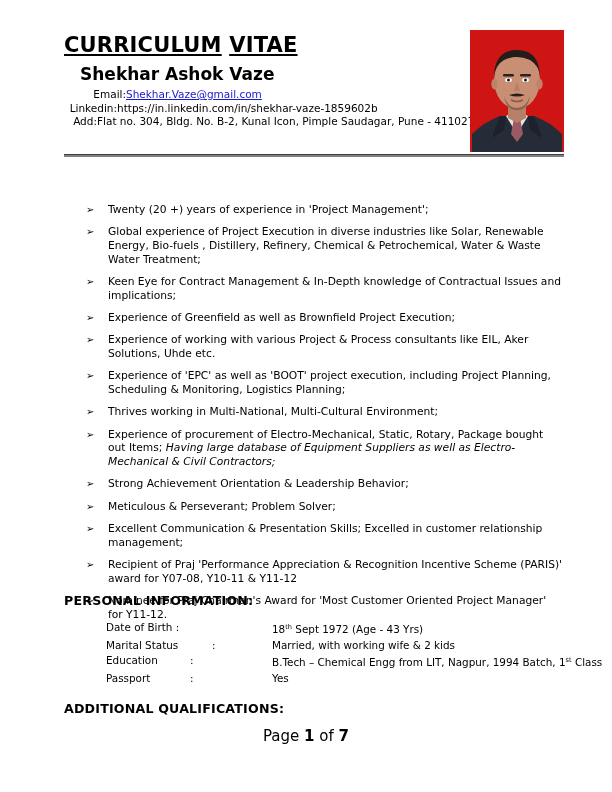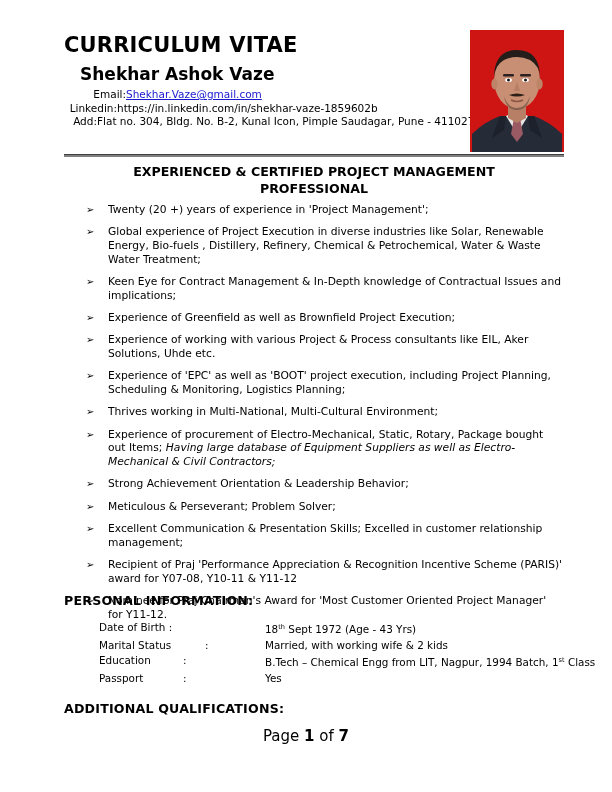--- a/index.html
+++ b/index.html
@@ -34,20 +34,21 @@
 
   .cv-title {
     font-size: 21px;
     font-weight: bold;
     letter-spacing: 0.2px;
     line-height: 26px;
     margin: 0 0 6px 0;
     white-space: nowrap;
   }
   .cv-title span.u {
+    text-decoration: underline;
     text-underline-offset: 2px;
   }
 
   .cand-name {
     font-size: 17px;
     font-weight: bold;
     line-height: 21px;
     margin: 0 0 3px 16px;
     white-space: nowrap;
   }
@@ -141,21 +142,21 @@
     font-weight: bold;
     line-height: 16px;
     letter-spacing: 0.2px;
   }
   #personal-info-heading { top: 593px; }
   #additional-qual-heading { top: 701px; }
 
   
   .pinfo {
     position: absolute;
-    left: 99px;
+    left: 106px;
     top: 620px;
     font-size: 10.4px;
     line-height: 15.2px;
     border-collapse: collapse;
   }
   .pinfo td {
     padding: 0;
     vertical-align: top;
     white-space: nowrap;
   }
@@ -240,24 +241,20 @@
       <ellipse cx="24.5" cy="54" rx="3.2" ry="5.4" fill="#bd8468"></ellipse>
       <ellipse cx="69.5" cy="54" rx="3.2" ry="5.4" fill="#bd8468"></ellipse>
 
       <path d="M36 86 L30 86 L22 108 L34 100 Z" fill="#1c212c"></path>
       <path d="M58 86 L64 86 L72 108 L60 100 Z" fill="#1c212c"></path>
     </svg>
   </div>
 
   <div class="hrule"></div>
 
-  <div class="sub-heading">
-    <div>EXPERIENCED &amp; CERTIFIED PROJECT MANAGEMENT</div>
-    <div>PROFESSIONAL</div>
-  </div>
 
   <div class="bullets" id="bullets-container">
       <div class="bullet-row"><span class="marker">➢</span><span><span>Twenty (20 +) years of experience in 'Project Management';</span></span></div>
       <div class="bullet-row"><span class="marker">➢</span><span><span>Global experience of Project Execution in diverse industries like Solar, Renewable Energy, Bio-fuels , Distillery, Refinery, Chemical  &amp; Petrochemical, Water &amp; Waste Water Treatment;</span></span></div>
       <div class="bullet-row"><span class="marker">➢</span><span><span>Keen Eye for Contract Management &amp; In-Depth knowledge of Contractual Issues and implications;</span></span></div>
       <div class="bullet-row"><span class="marker">➢</span><span><span>Experience of Greenfield as well as Brownfield Project Execution;</span></span></div>
       <div class="bullet-row"><span class="marker">➢</span><span><span>Experience of working with various Project &amp; Process consultants like EIL, Aker Solutions, Uhde etc.</span></span></div>
       <div class="bullet-row"><span class="marker">➢</span><span><span>Experience of 'EPC' as well as 'BOOT' project execution, including Project Planning, Scheduling &amp; Monitoring, Logistics Planning;</span></span></div>
       <div class="bullet-row"><span class="marker">➢</span><span><span>Thrives working in Multi-National, Multi-Cultural Environment;</span></span></div>
       <div class="bullet-row"><span class="marker">➢</span><span><span>Experience of procurement of Electro-Mechanical, Static, Rotary, Package bought out Items; </span><i>Having large database of Equipment Suppliers  as well as Electro-Mechanical &amp; Civil Contractors;</i></span></div>

